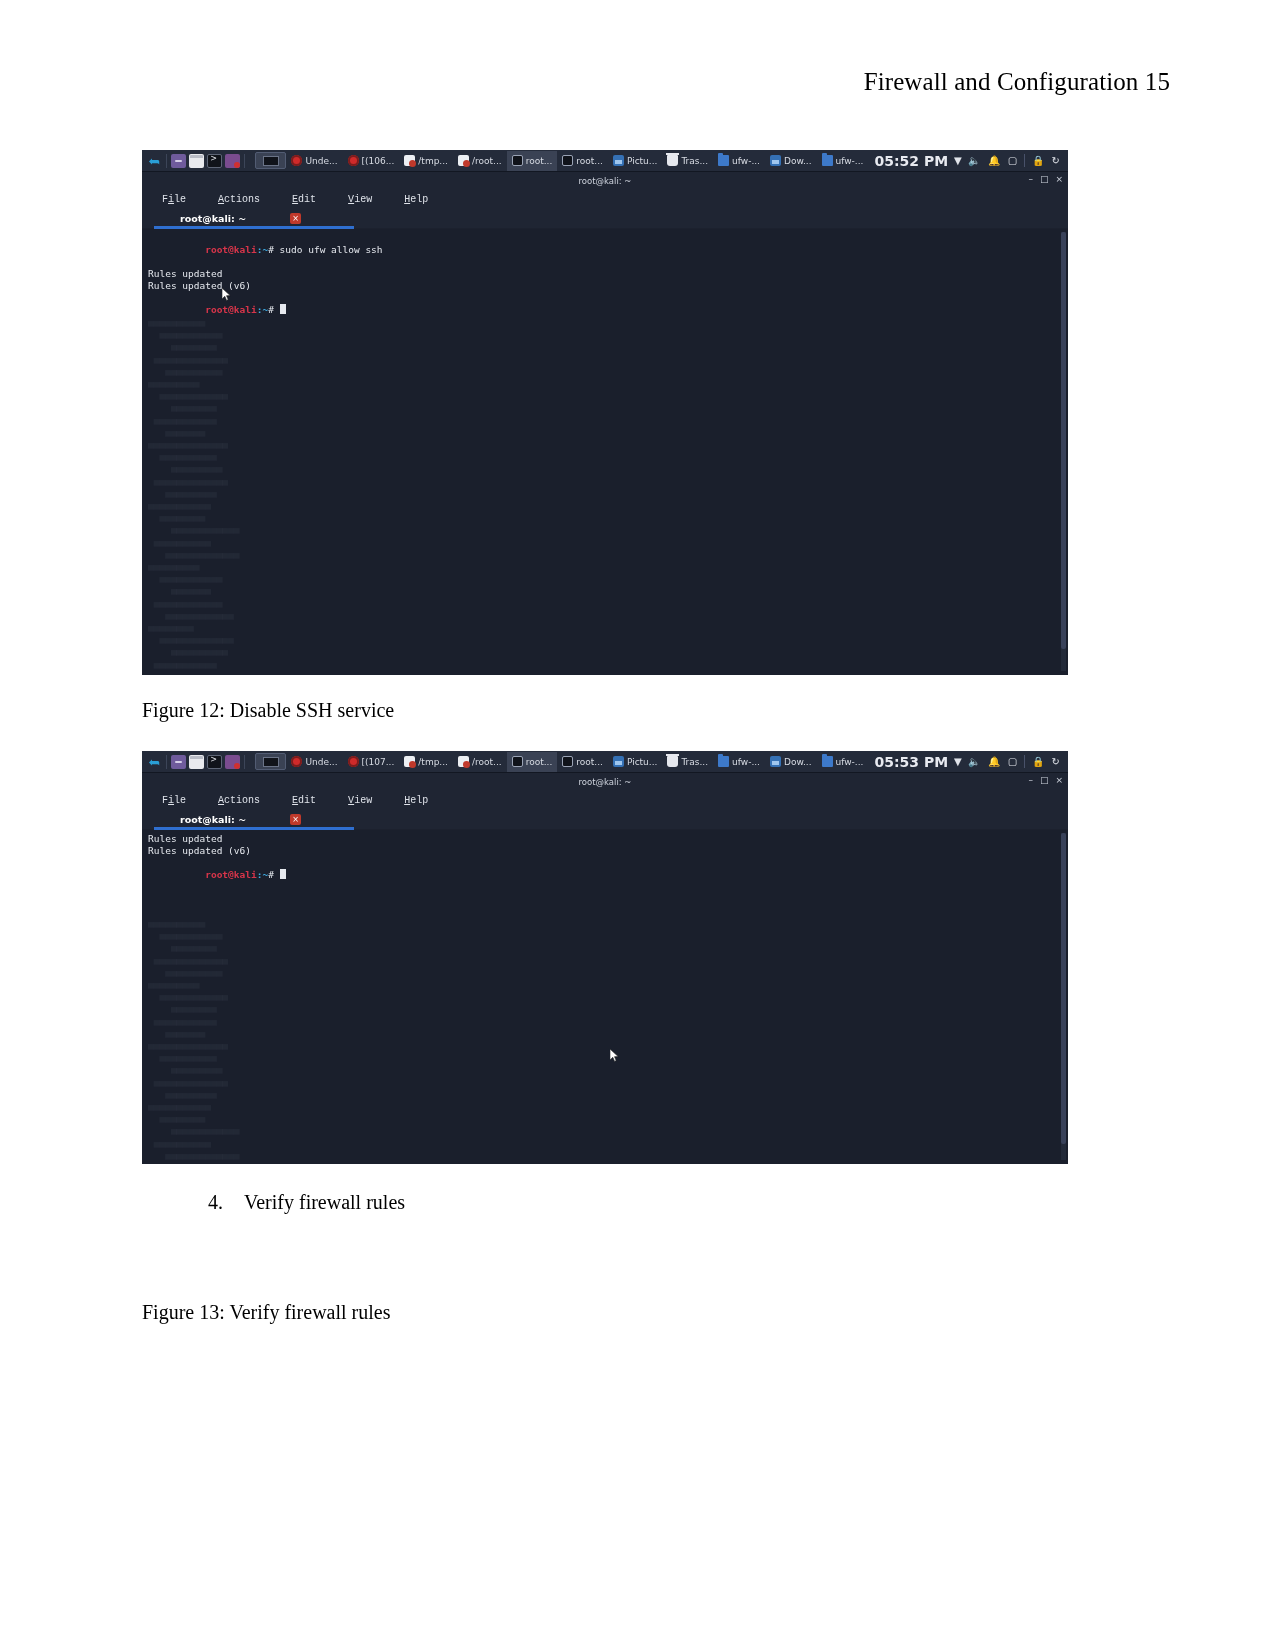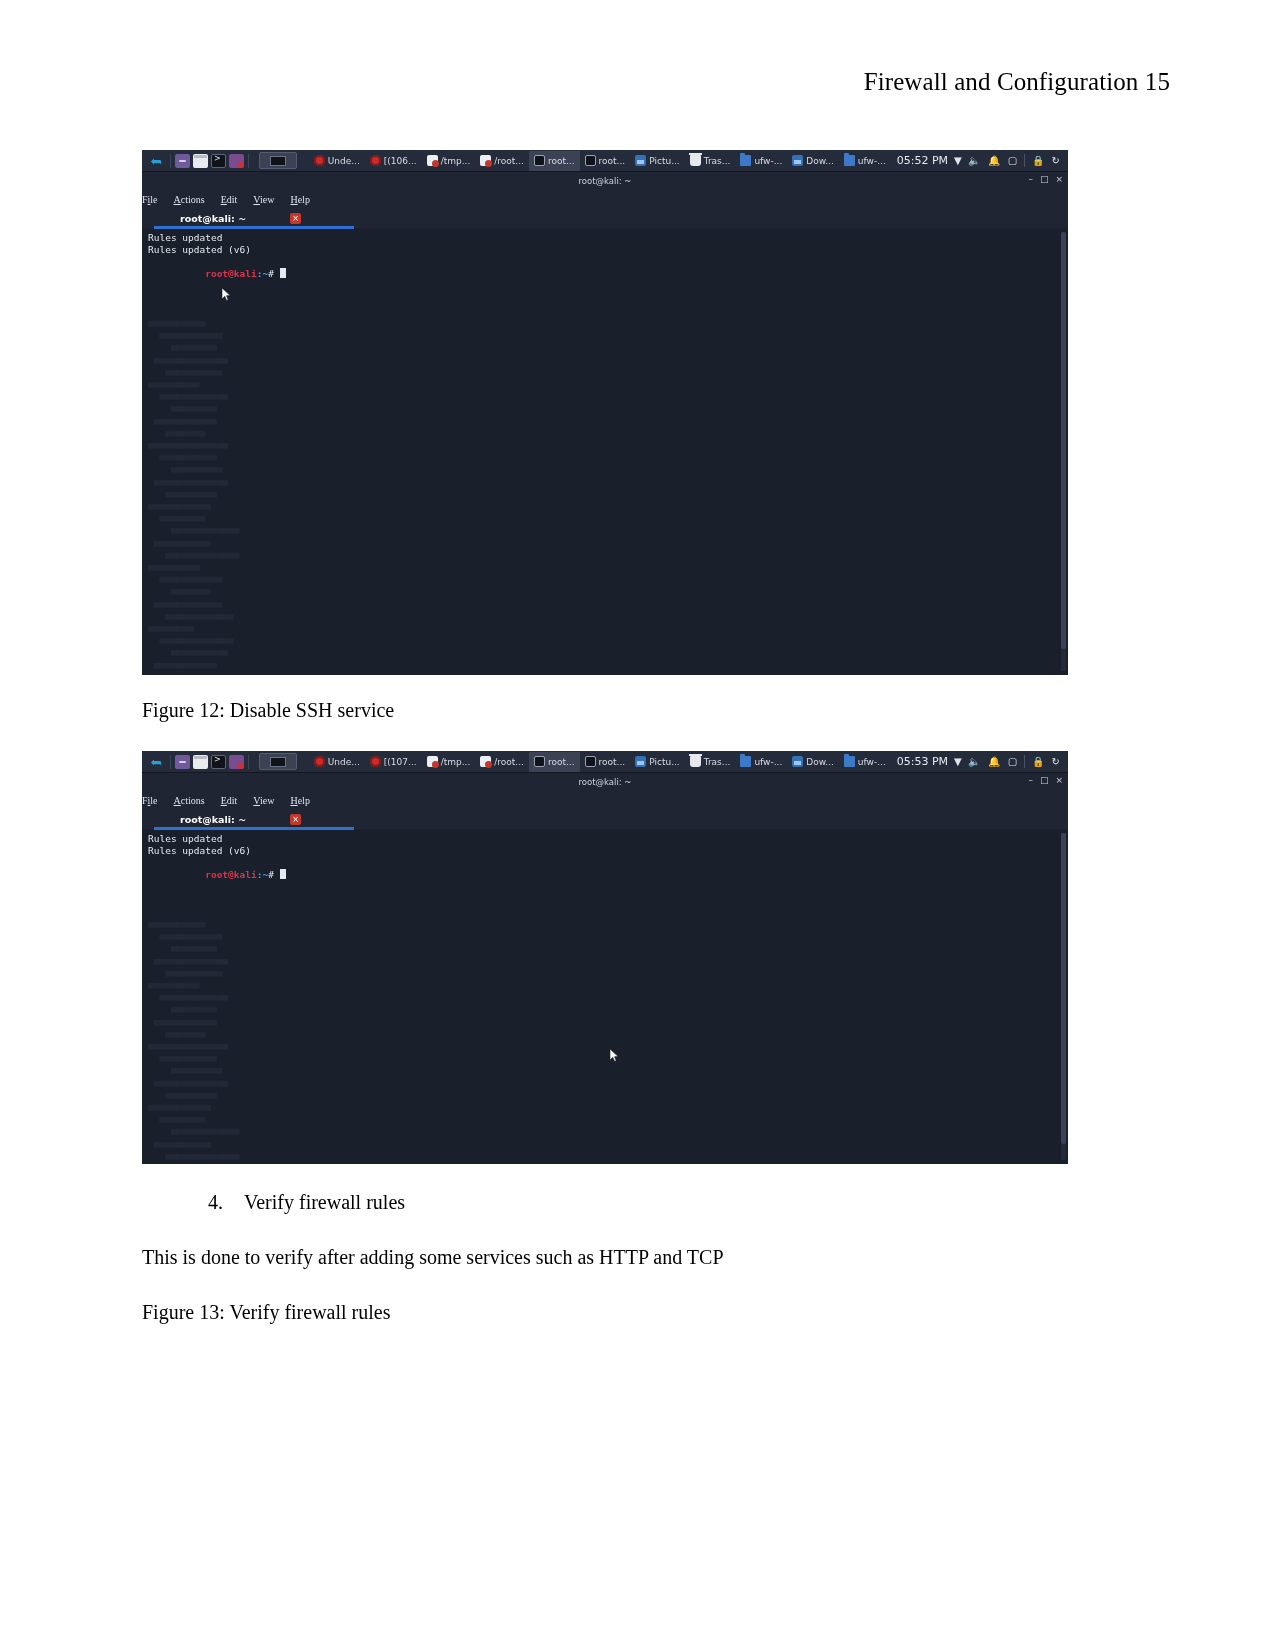--- a/index.html
+++ b/index.html
@@ -68,42 +68,42 @@
   .ic.opera{ background:#cf2a2a;border-radius:50%; box-shadow: inset 0 0 0 2px #7b1d1d;}
   .ic.pdf{ background:#eceff3; }
   .ic.pdf:after{content:"";position:absolute;right:-1px;bottom:-1px;width:7px;height:7px;background:#c0392b;border-radius:50%;}
   .ic.termw{ background:#10131a;border:1px solid #9aa3b5; }
   .ic.img{ background:#3571b5; }
   .ic.img:after{content:"";position:absolute;left:2px;top:5px;width:7px;height:4px;background:#9fc6ee;}
   .ic.trash{ background:#e6e8ee; border-radius:1px 1px 3px 3px;}
   .ic.trash:before{content:"";position:absolute;left:-1px;top:-2px;width:13px;height:2px;background:#e6e8ee;}
   .ic.folder{ background:#3d79c9; border-radius:1px;}
   .ic.folder:before{content:"";position:absolute;left:0;top:-2px;width:5px;height:3px;background:#3d79c9;border-radius:1px 1px 0 0;}
-  .tb-clock { padding:0 6px; font-size:11px; color:#e8eaf0; white-space:nowrap;}
+  .tb-clock { padding:0 6px; font-size:14px; color:#e8eaf0; white-space:nowrap;font-weight:bold;}
   .tray { display:flex; align-items:center; gap:7px; padding-right:4px; }
   .tray .g { color:#e1e4ea; font-size:10px; line-height:1; }
   .tray-sep { width:1px;height:13px;background:#49526a; }
 
   
   .winbar {
     position:absolute; left:0; right:0; top:22px; height:17px;
     background:#1f2533;
     display:flex;align-items:center;justify-content:center;
     font-family:"DejaVu Sans","Liberation Sans",sans-serif;
     font-size:8.5px; color:#cfd4de;
   }
   .wb-btns{ position:absolute; right:5px; top:3px; display:flex; gap:7px;
             font-size:9px; color:#cfd4de; line-height:1;}
 
   
   .menubar {
     position:absolute; left:0; right:0; top:39px; height:20px;
     background:#1f2533;
-    display:flex; align-items:center; gap:16px; padding-left:0;
-    font-family:Liberation Serif, serif;
+    display:flex; align-items:center; gap:32px; padding-left:20px;
+    font-family:Liberation Mono, monospace;
     font-size:10px; color:#dfe3ea;
   }
   .menubar span u { text-decoration: underline; }
 
   
   .tabrow {
     position:absolute; left:0; right:0; top:59px; height:19px;
     background:#1f2533;
     display:flex; align-items:center;
     font-family:"DejaVu Sans","Liberation Sans",sans-serif;
@@ -296,20 +296,23 @@
             <div>▀▀▀▀▀▀▀▀▀</div>
             <div>  ▀▀▀▀▀▀▀▀▀▀▀</div>
             <div>    ▀▀▀▀▀▀▀</div>
             <div> ▀▀▀▀▀▀▀▀▀▀▀▀</div>
             <div>   ▀▀▀▀▀▀▀▀▀▀▀▀</div>
             <div>▀▀▀▀▀▀▀▀</div>
             <div>  ▀▀▀▀▀▀▀▀▀▀▀▀▀</div>
             <div>    ▀▀▀▀▀▀▀▀▀▀</div>
             <div> ▀▀▀▀▀▀▀▀▀▀▀</div>
           </div>
+        <div class="pline">
+          <span class="pr-user">root@kali</span><span class="pr-path">:~</span><span class="pr-hash"># </span><span>sudo ufw allow ssh</span>
+        </div>
         <div class="pline">Rules updated</div>
         <div class="pline">Rules updated (v6)</div>
         <div class="pline">
           <span class="pr-user">root@kali</span><span class="pr-path">:~</span><span class="pr-hash"># </span><span class="cursor"></span>
         </div>
       </div>
 
       <div class="vscroll">
           <div class="vthumb"></div>
         </div>
@@ -460,17 +463,16 @@
       <svg class="cursor-arrow" style="left:468px; top:298px;" viewBox="0 0 9 13">
         <path d="M0 0 L0 11 L2.8 8.3 L4.6 12.4 L6.2 11.6 L4.5 7.7 L8.2 7.6 Z" fill="#ffffff" stroke="#202020" stroke-width="0.6"></path>
       </svg>
     </div>
   </div>
 
   <div class="listline" id="list-4">
     <span class="num">4.</span><span>Verify firewall rules</span>
   </div>
 
-  <div class="para" id="para-1">This is done to verify after adding some services such as HTTP and TCP</div>
 
   <div class="caption" id="cap-13">Figure 13: Verify firewall rules</div>
 
 </div>
 
 </body></html>

